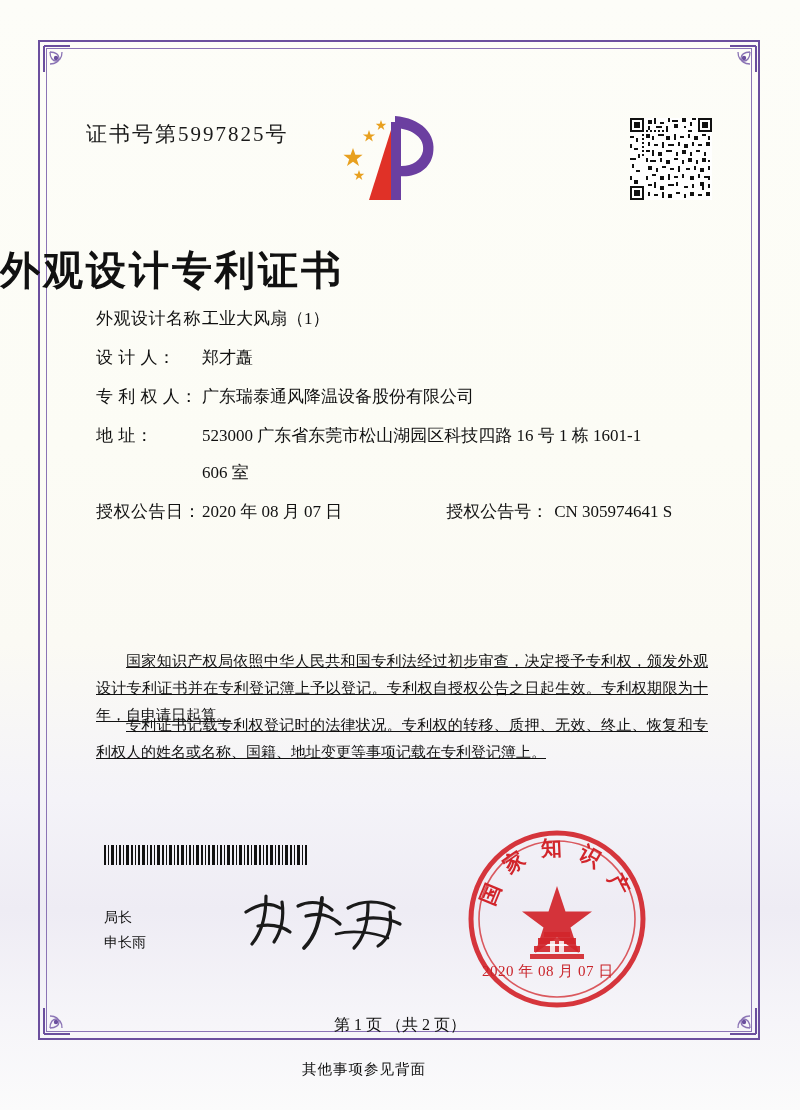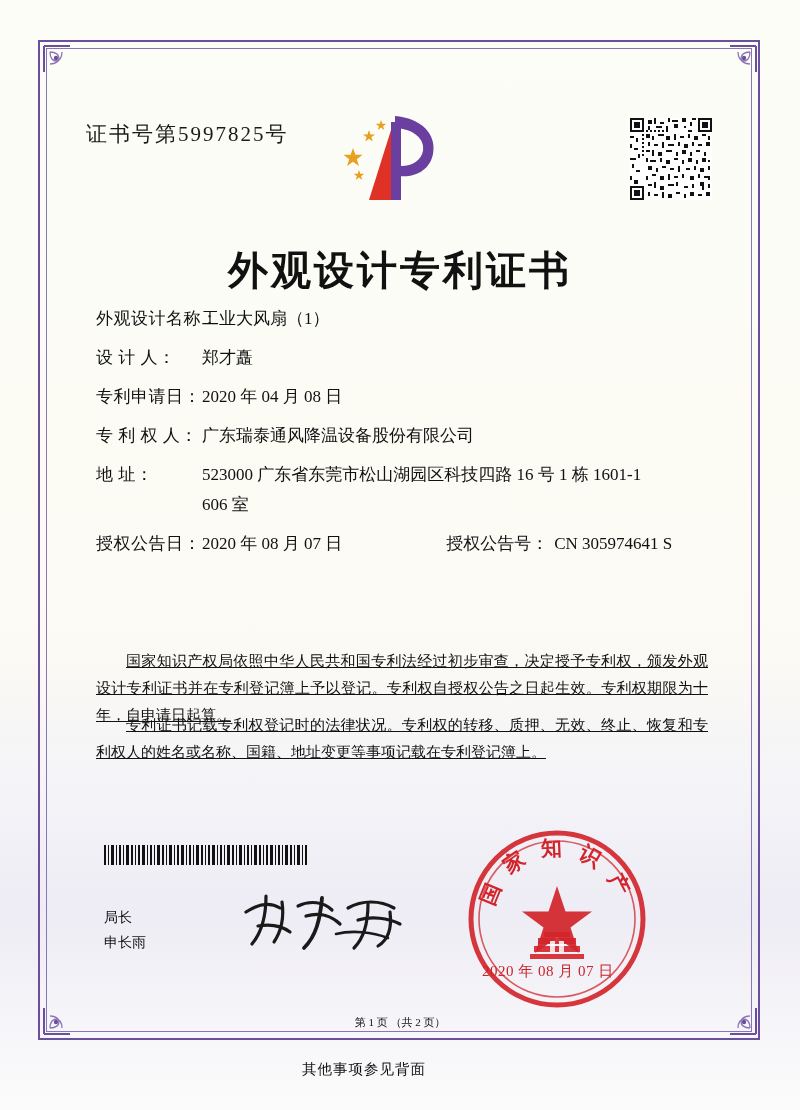--- a/index.html
+++ b/index.html
@@ -81,21 +81,20 @@
     position: absolute;
     right: 88px; top: 118px;
     width: 82px; height: 82px;
   }
 
   
   .title {
     position: absolute;
     left: 0; top: 243px;
     width: 800px;
-    text-align: center;
     font-size: 40px;
     font-weight: bold;
     letter-spacing: 3px;
     color: #111;
     font-family: "Liberation Serif", serif;
   }
 
   
   .fields {
     position: absolute;
@@ -177,21 +176,21 @@
     color: #c9242a;
     letter-spacing: 0.5px;
   }
 
   
   .page-no {
     position: absolute;
     left: 0; top: 1015px;
     width: 800px;
     text-align: center;
-    font-size: 11px;
+    font-size: 16px;
     color: #111;
   }
   .footer-note {
     position: absolute;
     left: 0; top: 1060px;
     width: 728px;
     text-align: center;
     font-size: 14.5px;
     color: #111;
     letter-spacing: 1px;
@@ -400,31 +399,27 @@
       <span class="lbl lbl-w1">外观设计名称：</span>
       <span class="val">工业大风扇（1）</span>
     </div>
 
     <div class="row">
       <span class="lbl lbl-w2">设  计  人：</span>
       <span class="val">郑才矗</span>
     </div>
 
 
-    <div class="row">
-      <span class="lbl lbl-w2">专利申请日：</span>
-      <span class="val">2020 年 04 月 08 日</span>
-    </div>
 
     <div class="row">
       <span class="lbl lbl-w2">专 利 权 人：</span>
       <span class="val">广东瑞泰通风降温设备股份有限公司</span>
     </div>
 
-    <div class="row" style="margin-bottom:13px;">
+    <div class="row" style="margin-bottom:20px;">
       <span class="lbl lbl-w2">地        址：</span>
       <span class="val">523000  广东省东莞市松山湖园区科技四路 16 号 1 栋 1601-1</span>
     </div>
     <div class="addr-second" style="margin-bottom:22px;">606 室</div>
 
     <div class="row two">
       <span class="lbl lbl-w2">授权公告日：</span>
       <span>2020 年 08 月 07 日</span>
       <span class="col2">授权公告号：</span>
       <span style="margin-left:6px;">CN 305974641 S</span>

